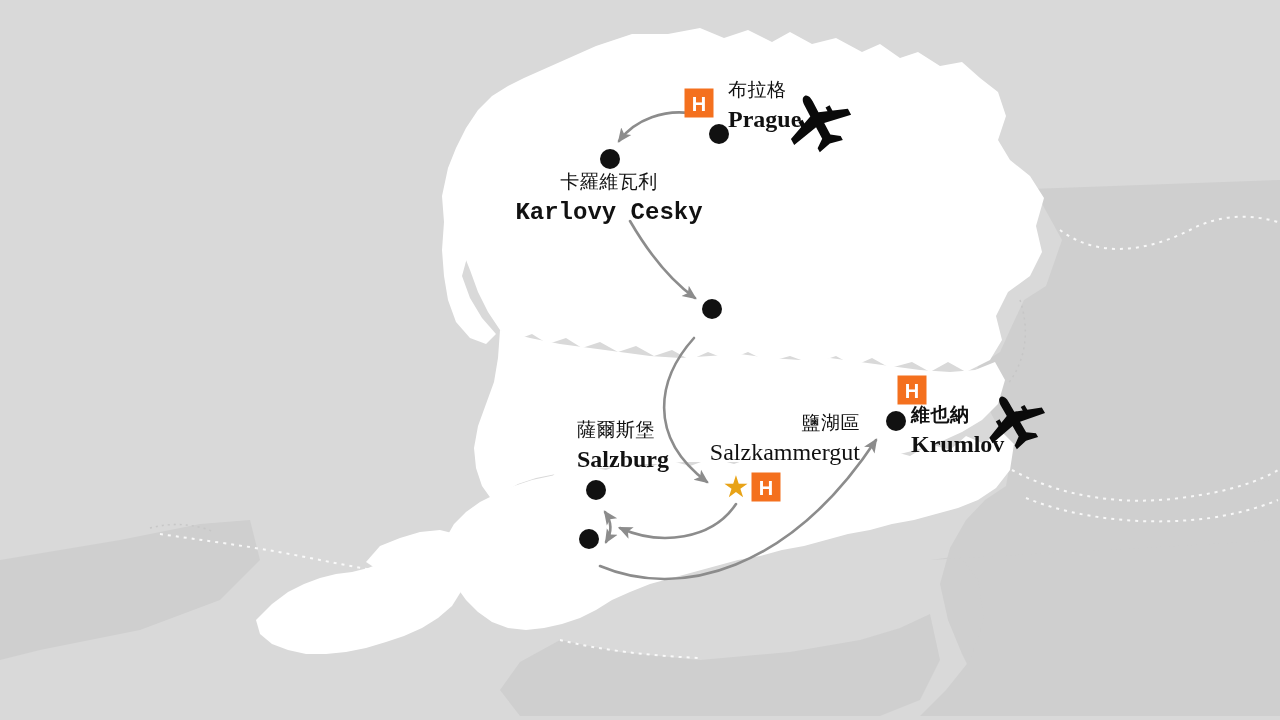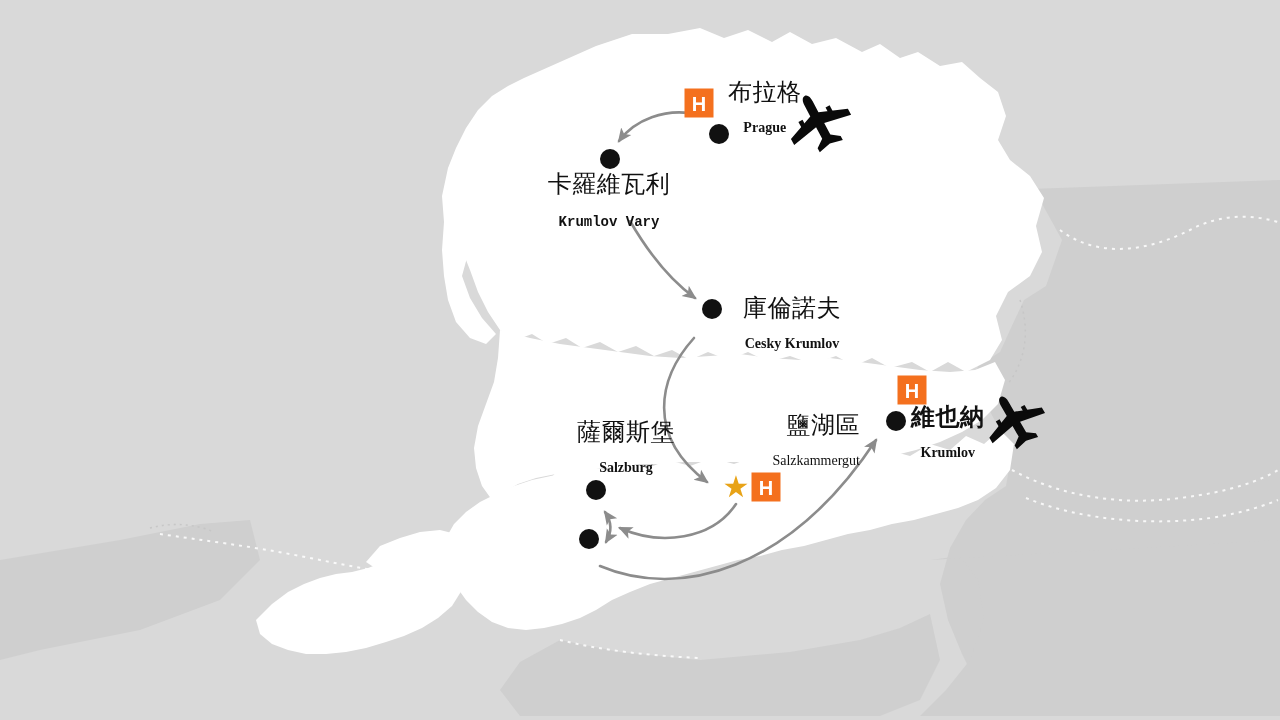--- a/index.html
+++ b/index.html
@@ -68,28 +68,27 @@
   }
 
   .label {
     position: absolute;
     white-space: nowrap;
     color: #111111;
     line-height: 1.02;
   }
   .label .zh {
     display: block;
-    font-size: 24px;
+    font-size: 19px;
     letter-spacing: 0.5px;
   }
   .label .en {
     display: block;
-    font-size: 14px;
-    margin-top: 17px;
-    text-align: center;
+    font-size: 24px;
+    margin-top: 8px;
   }
   .label.bold-en .en { font-weight: bold; }
   .label.center { text-align: center; transform: translateX(-50%); font-family: Liberation Mono, monospace; }
   .label.right-al { text-align: right; transform: translateX(-100%); }
 
   .plane-icon {
     position: absolute;
     transform: translate(-50%, -50%);
   }
 </style>
@@ -207,28 +206,24 @@
           <path d="M47,6 c4,0 6,5 6,11 l0,16 l36,14 l0,9 l-36,-7 l0,17 l11,8 l0,6 l-17,-4 l-17,4 l0,-6 l11,-8 l0,-17 l-36,7 l0,-9 l36,-14 l0,-16 c0,-6 2,-11 6,-11 Z"></path>
           <path d="M24,32 l6,0 l0,9 l-6,2 Z"></path>
           <path d="M70,32 l-6,0 l0,9 l6,2 Z"></path>
         </g>
       </svg>
     </div>
 
     <div class="city-dot" style="left:610px; top:159px;"></div>
     <div class="label bold-en center" style="left:609px; top:174px;">
       <span class="zh">卡羅維瓦利</span>
-      <span class="en">Krumlov Vary</span>
+      <span class="en">Karlovy Cesky</span>
     </div>
 
     <div class="city-dot" style="left:712px; top:309px;"></div>
-    <div class="label bold-en" style="left:743px; top:296px;">
-      <span class="zh">庫倫諾夫</span>
-      <span class="en">Cesky Krumlov</span>
-    </div>
 
     <div class="city-dot" style="left:596px; top:490px;"></div>
     <div class="label bold-en" style="left:577px; top:420px;">
       <span class="zh">薩爾斯堡</span>
       <span class="en">Salzburg</span>
     </div>
 
     <div class="label right-al" style="left:860px; top:413px;">
       <span class="zh">鹽湖區</span>
       <span class="en">Salzkammergut</span>

